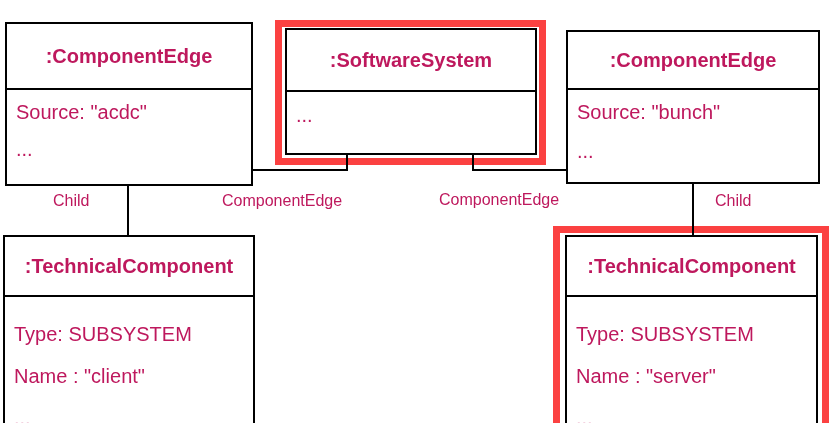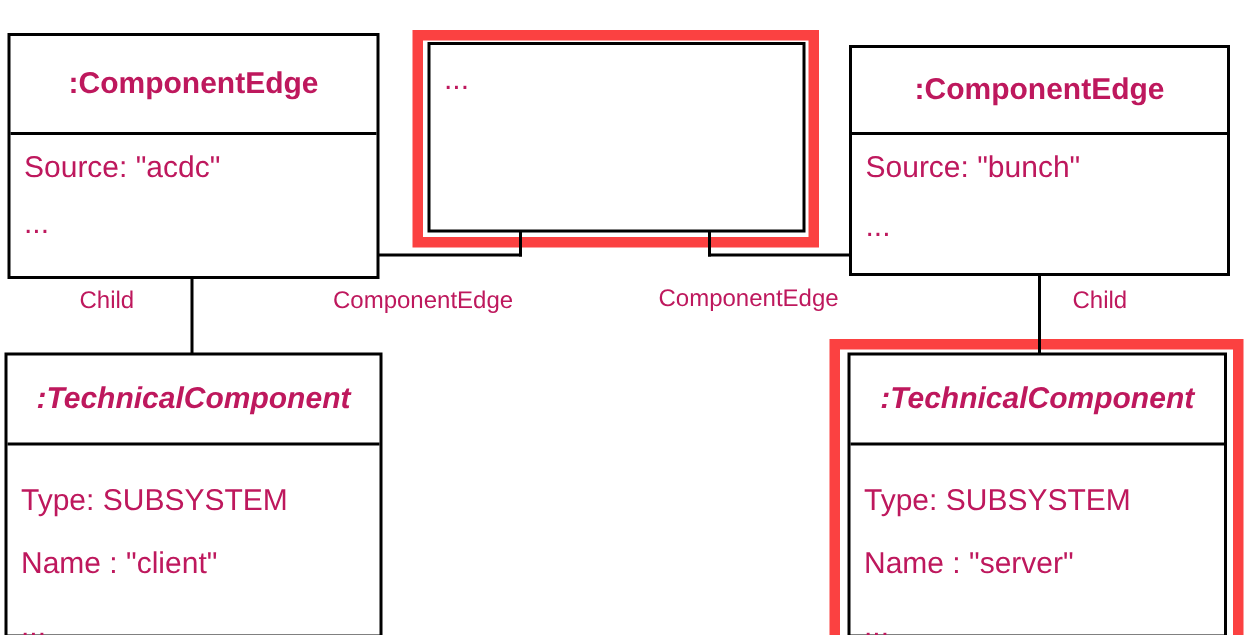--- a/index.html
+++ b/index.html
@@ -63,21 +63,21 @@
   #node-ce-right { left: 566px; top: 12px; width: 254px; height: 154px; }
   #node-ce-right .title { height: 58px; }
   #node-ce-right .body { padding-top: 12px; }
   #node-ce-right .attr { margin: 0 0 19px 0; }
 
   
   #node-tc-left { left: 3px; top: 217px; width: 252px; height: 190px; }
   
   #hl-tc { left: 553px; top: 208px; width: 276px; height: 210px; }
   #node-tc-right { left: 565px; top: 217px; width: 253px; height: 190px; }
-  .tc .title { height: 60px; font-style: italic; }
+  .tc .title { height: 60px; }
   .tc .body { padding-top: 27px; }
   .tc .attr { margin: 0 0 22px 0; }
 
   .edge {
     position: absolute;
     background: var(--line);
     z-index: 3;
   }
   #edge-child-left   { left: 127px; top: 166px; width: 2px;  height: 52px; }
   #edge-child-right  { left: 692px; top: 164px; width: 2px;  height: 54px; }
@@ -106,20 +106,21 @@
   <div class="node" id="node-ce-left">
     <div class="title">:ComponentEdge</div>
     <div class="body">
       <div class="attr">Source: "acdc"</div>
       <div class="attr">...</div>
     </div>
   </div>
 
   <div class="hl" id="hl-ss"></div>
   <div class="node" id="node-ss">
+    <div class="title">:SoftwareSystem</div>
     <div class="body">
       <div class="attr">...</div>
     </div>
   </div>
 
   <div class="node" id="node-ce-right">
     <div class="title">:ComponentEdge</div>
     <div class="body">
       <div class="attr">Source: "bunch"</div>
       <div class="attr">...</div>

